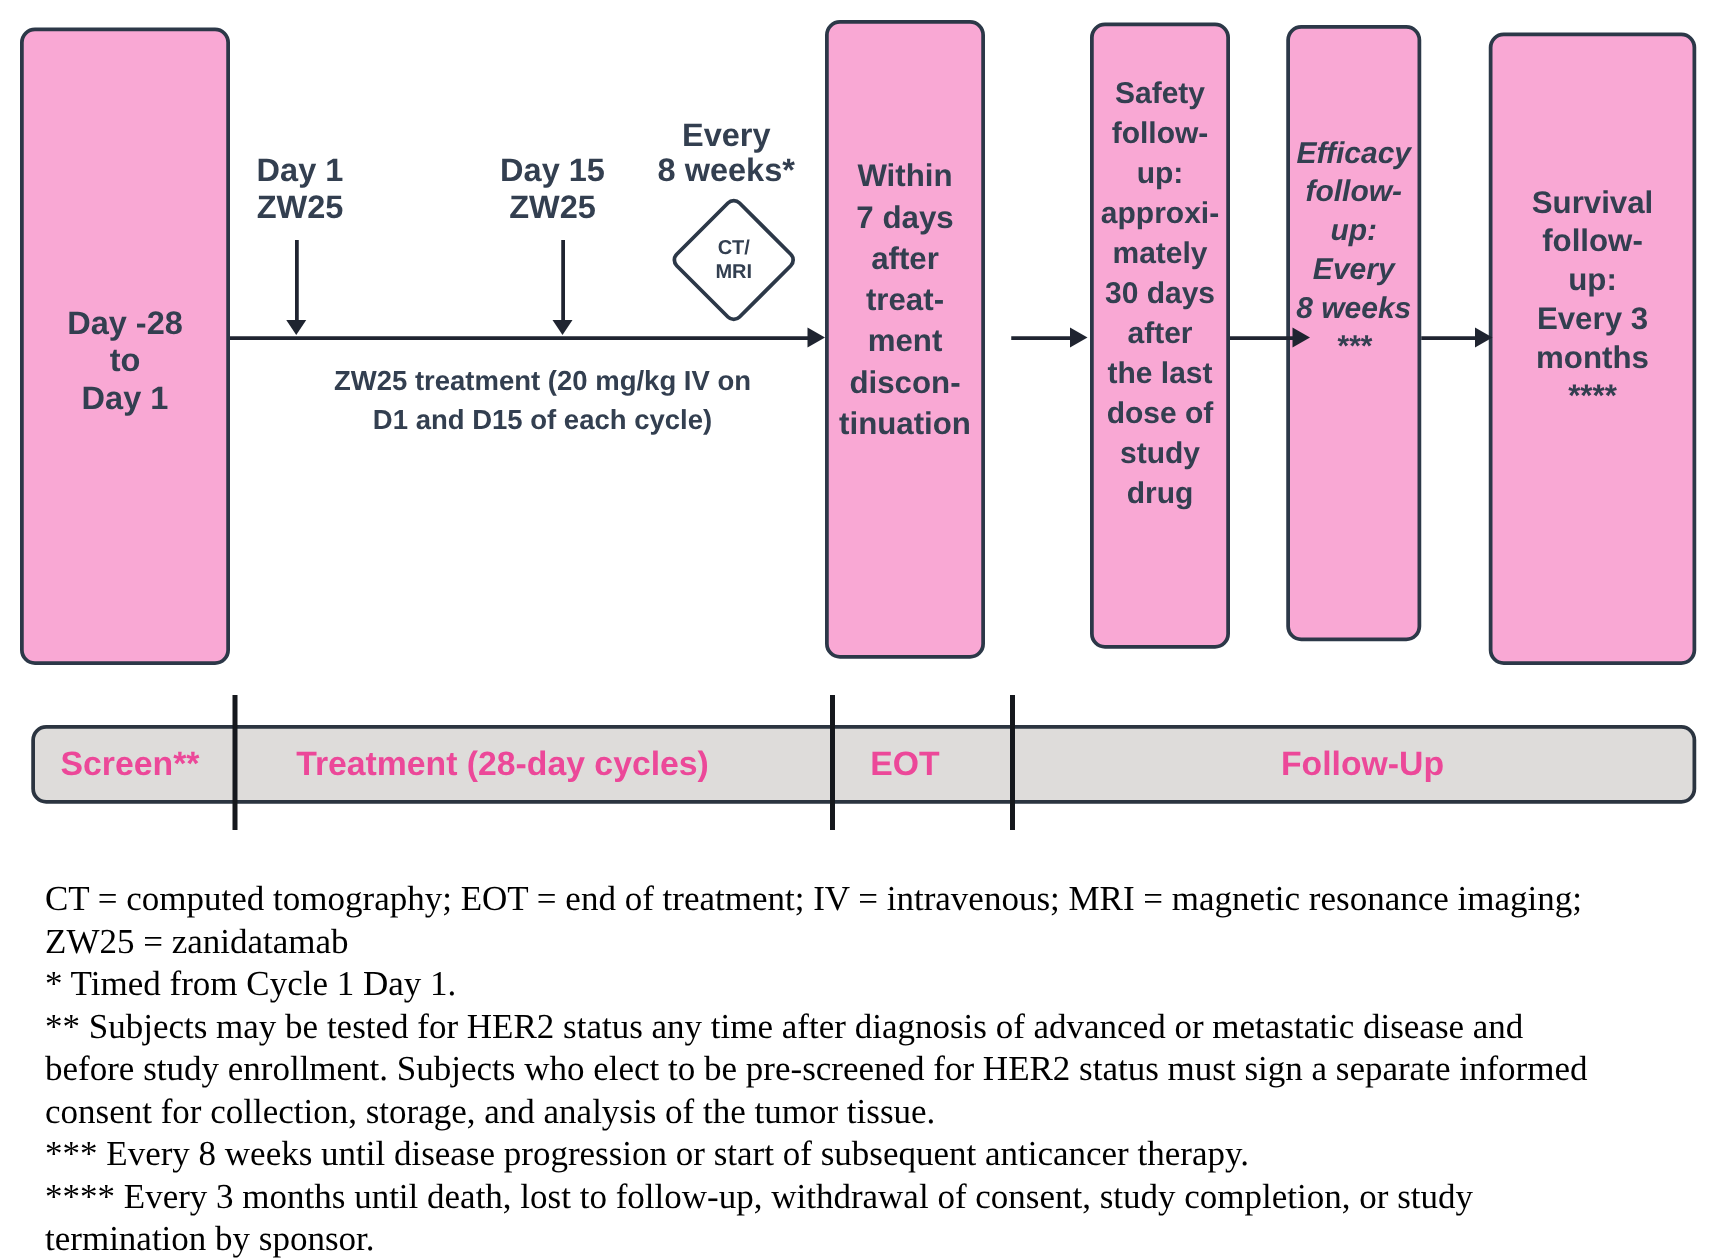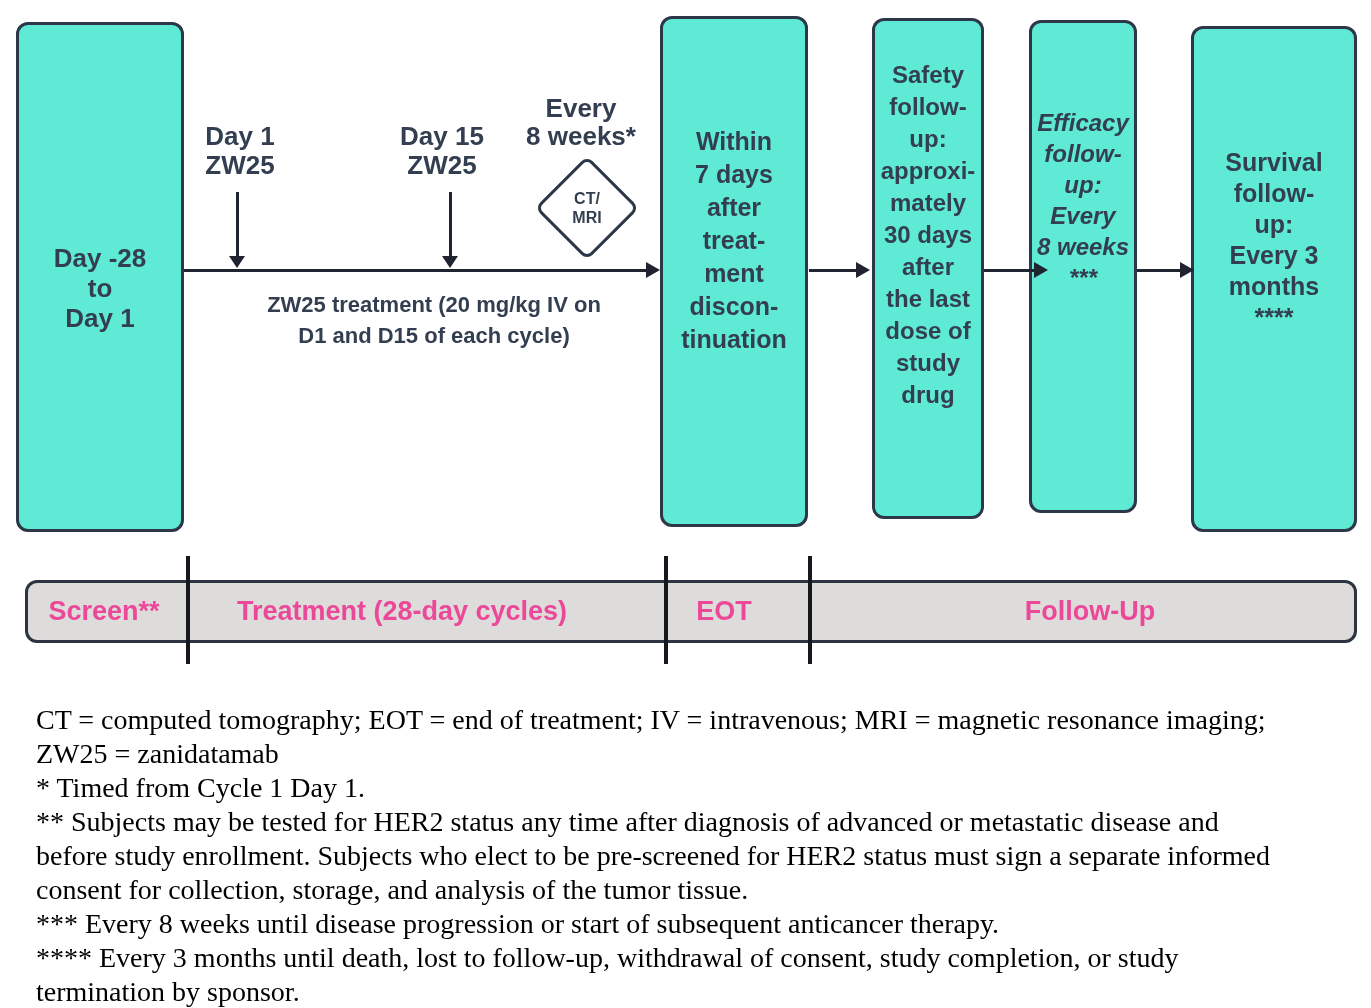--- a/index.html
+++ b/index.html
@@ -7,21 +7,21 @@
   #canvas {
     position: relative;
     width: 1371px;
     height: 1008px;
     background: #ffffff;
     overflow: hidden;
     font-family: "Liberation Sans", sans-serif;
   }
   .box {
     position: absolute;
-    background: #5eead4;
+    background: #f9a8d4;
     border: 3px solid #2c3848;
     border-radius: 12px;
     color: #333F50;
     font-weight: bold;
     text-align: center;
   }
   .box-text { width: 100%; }
   .hline { position: absolute; height: 3px; background: #1f2430; }
   .vline { position: absolute; width: 3px; background: #1f2430; }
   .arrow-right {
@@ -86,21 +86,21 @@
     position: absolute;
     left: 36px; top: 703px; width: 1330px;
     font-family: "Liberation Serif", serif;
     font-size: 28px; line-height: 34px;
     color: #000000;
   }
   
   #screening-box  { left: 16px;   top: 22px; width: 168px; height: 510px;
                     display: flex; align-items: center; justify-content: center;
                     font-size: 26px; line-height: 30px; padding-top: 22px; }
-  #eot-box        { left: 660px;  top: 16px; width: 148px; height: 511px;
+  #eot-box        { left: 660px;  top: 16px; width: 128px; height: 511px;
                     font-size: 25px; line-height: 33px; padding-top: 106px; }
   #safety-box     { left: 872px;  top: 18px; width: 112px; height: 501px;
                     font-size: 24px; line-height: 32px; padding-top: 38px; }
   #efficacy-box   { left: 1029px; top: 20px; width: 108px; height: 493px;
                     font-size: 24px; line-height: 31px; padding-top: 84px; font-style: italic; }
   #survival-box   { left: 1191px; top: 26px; width: 166px; height: 506px;
                     font-size: 25px; line-height: 31px; padding-top: 118px; }
   .fn-line { white-space: nowrap; }
 </style>
 </head>

